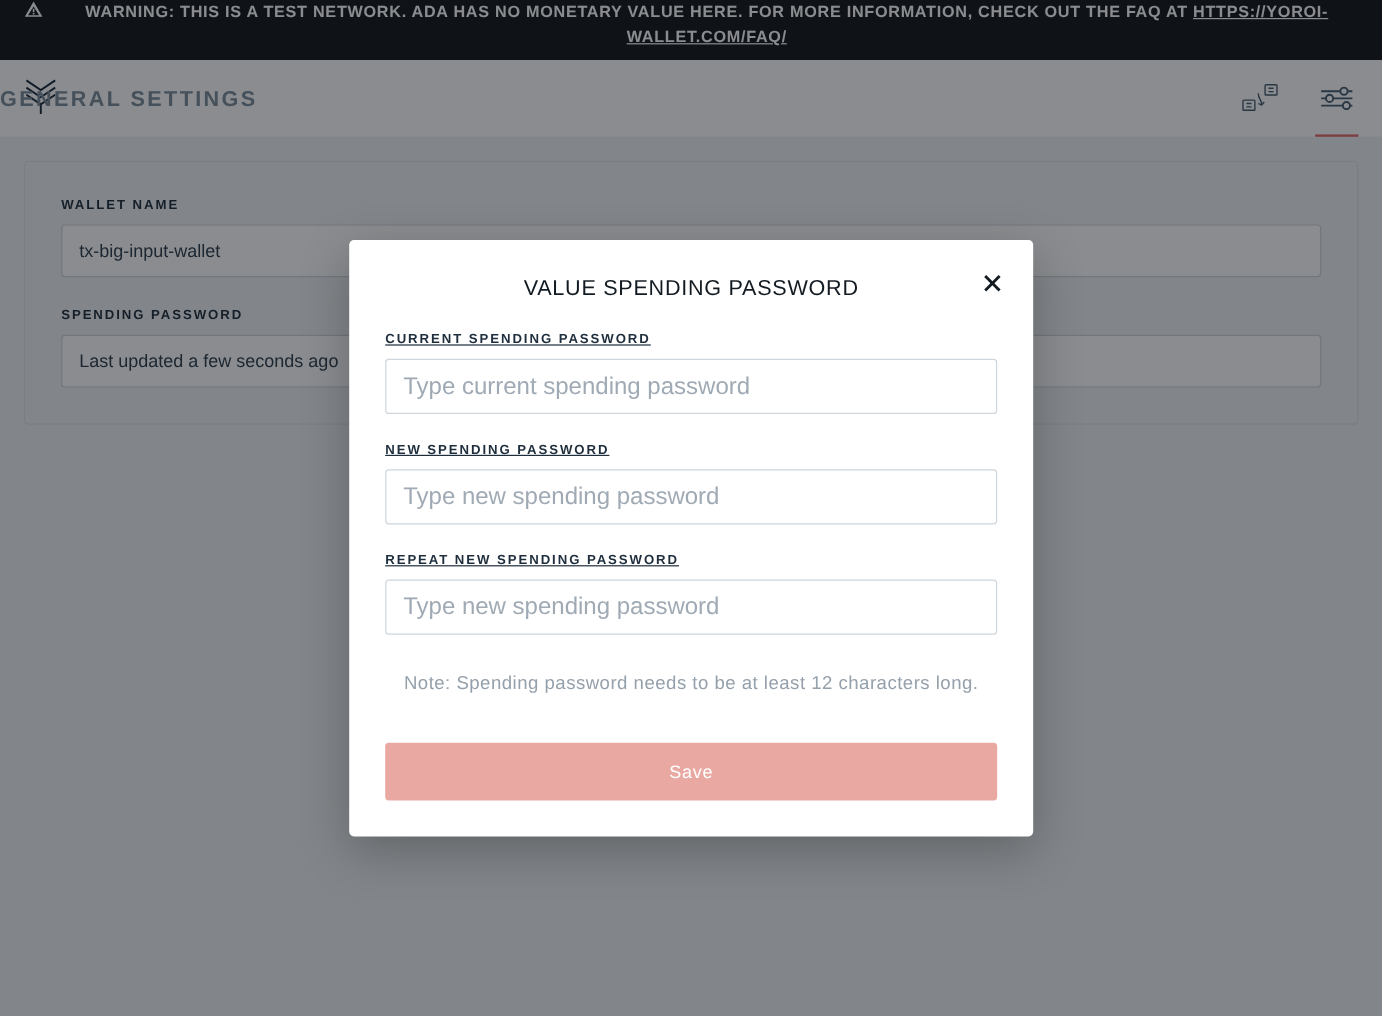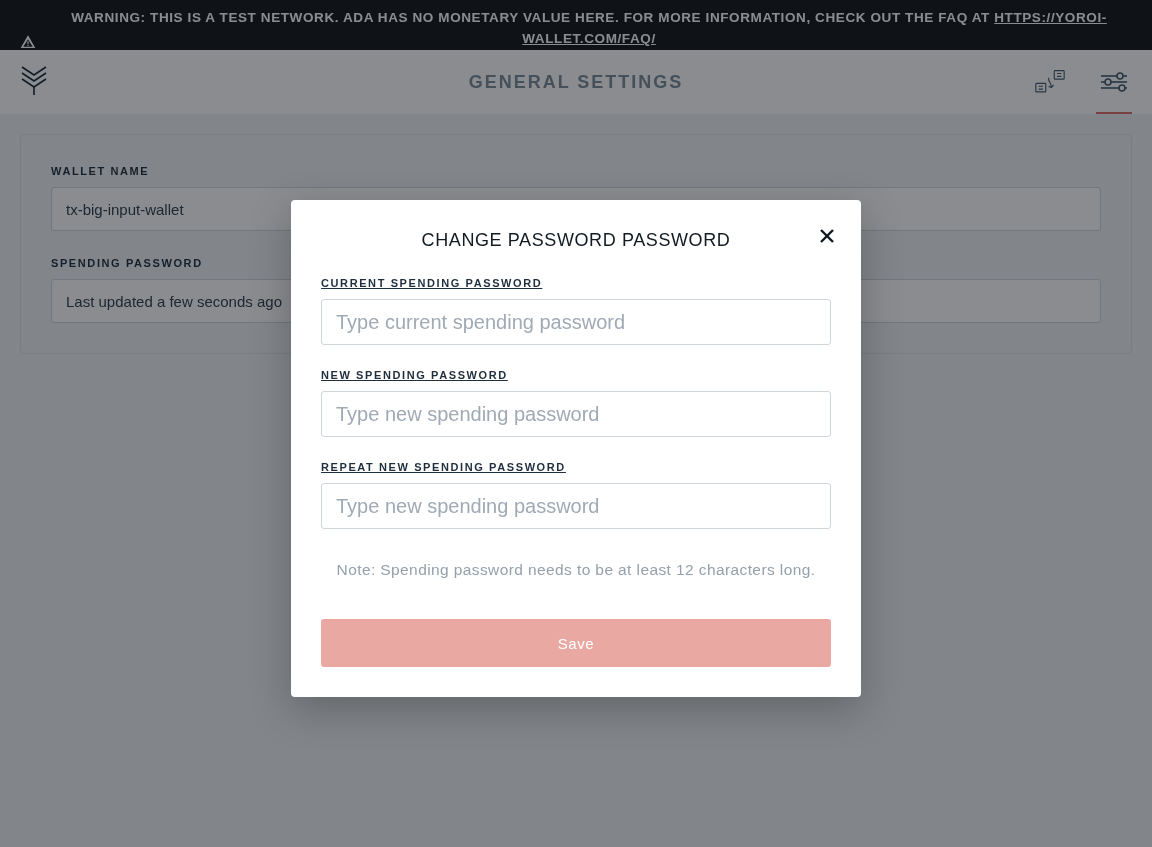--- a/index.html
+++ b/index.html
@@ -1,36 +1,36 @@
 <!DOCTYPE html>
 <html><head>
 <meta charset="utf-8">
 <style>
   * { box-sizing: border-box; margin: 0; padding: 0; }
   html, body { width: 1152px; height: 847px; font-family: "Helvetica Neue", Arial, sans-serif; background: #f0f3f5; overflow: hidden; }
 
   
   .warn {
     width: 100%; height: 50px; background: #14181b; color: #ffffff;
-    display: flex; align-items: flex-end; justify-content: center;
+    display: flex; align-items: flex-start; justify-content: center;
     font-size: 13.5px; font-weight: 700; letter-spacing: 0.6px;
     padding: 0 20px; text-align: center; line-height: 1.55;
   }
   .warn .ico { margin-right: 10px; color: #ffffff; display: inline-flex; }
   .warn a { color: #ffffff; text-decoration: underline; }
 
   
   .hdr {
     width: 100%; height: 64px; background: #ffffff;
     display: flex; align-items: center; justify-content: space-between;
     padding: 0 20px; position: relative;
   }
   .hdr .logo { color: #1a2a3a; }
   .hdr .title {
-    position: absolute; left: 0; right: 0; text-align: center;
+    position: absolute; left: 0; right: 0; text-align: left;
     font-size: 18px; font-weight: 600; letter-spacing: 2px; color: #7b8c9b;
     pointer-events: none;
   }
   .hdr .rico { display: flex; gap: 28px; align-items: center; }
   .hdr .rico .slot { position: relative; width: 36px; height: 64px; display: flex; align-items: center; justify-content: center; color: #465b6e; }
   .hdr .rico .slot.active::after {
     content: ""; position: absolute; left: 0; right: 0; bottom: 0; height: 2px;
     background: #e56b6b;
   }
 
@@ -169,21 +169,21 @@
           <span>Last updated a few seconds ago</span>
         </div>
       </div>
     </div>
   </div>
 
 </div>
 
 <div class="overlay">
   <div class="modal">
-    <h2>CHANGE PASSWORD PASSWORD</h2>
+    <h2>VALUE SPENDING PASSWORD</h2>
     <div class="close">
       <svg width="16" height="16" viewBox="0 0 16 16" stroke="currentColor" stroke-width="2.4">
           <line x1="2" y1="2" x2="14" y2="14"></line>
           <line x1="14" y1="2" x2="2" y2="14"></line>
         </svg>
     </div>
 
     <div class="mlbl">CURRENT SPENDING PASSWORD</div>
     <input type="password" placeholder="Type current spending password" style="">
 

